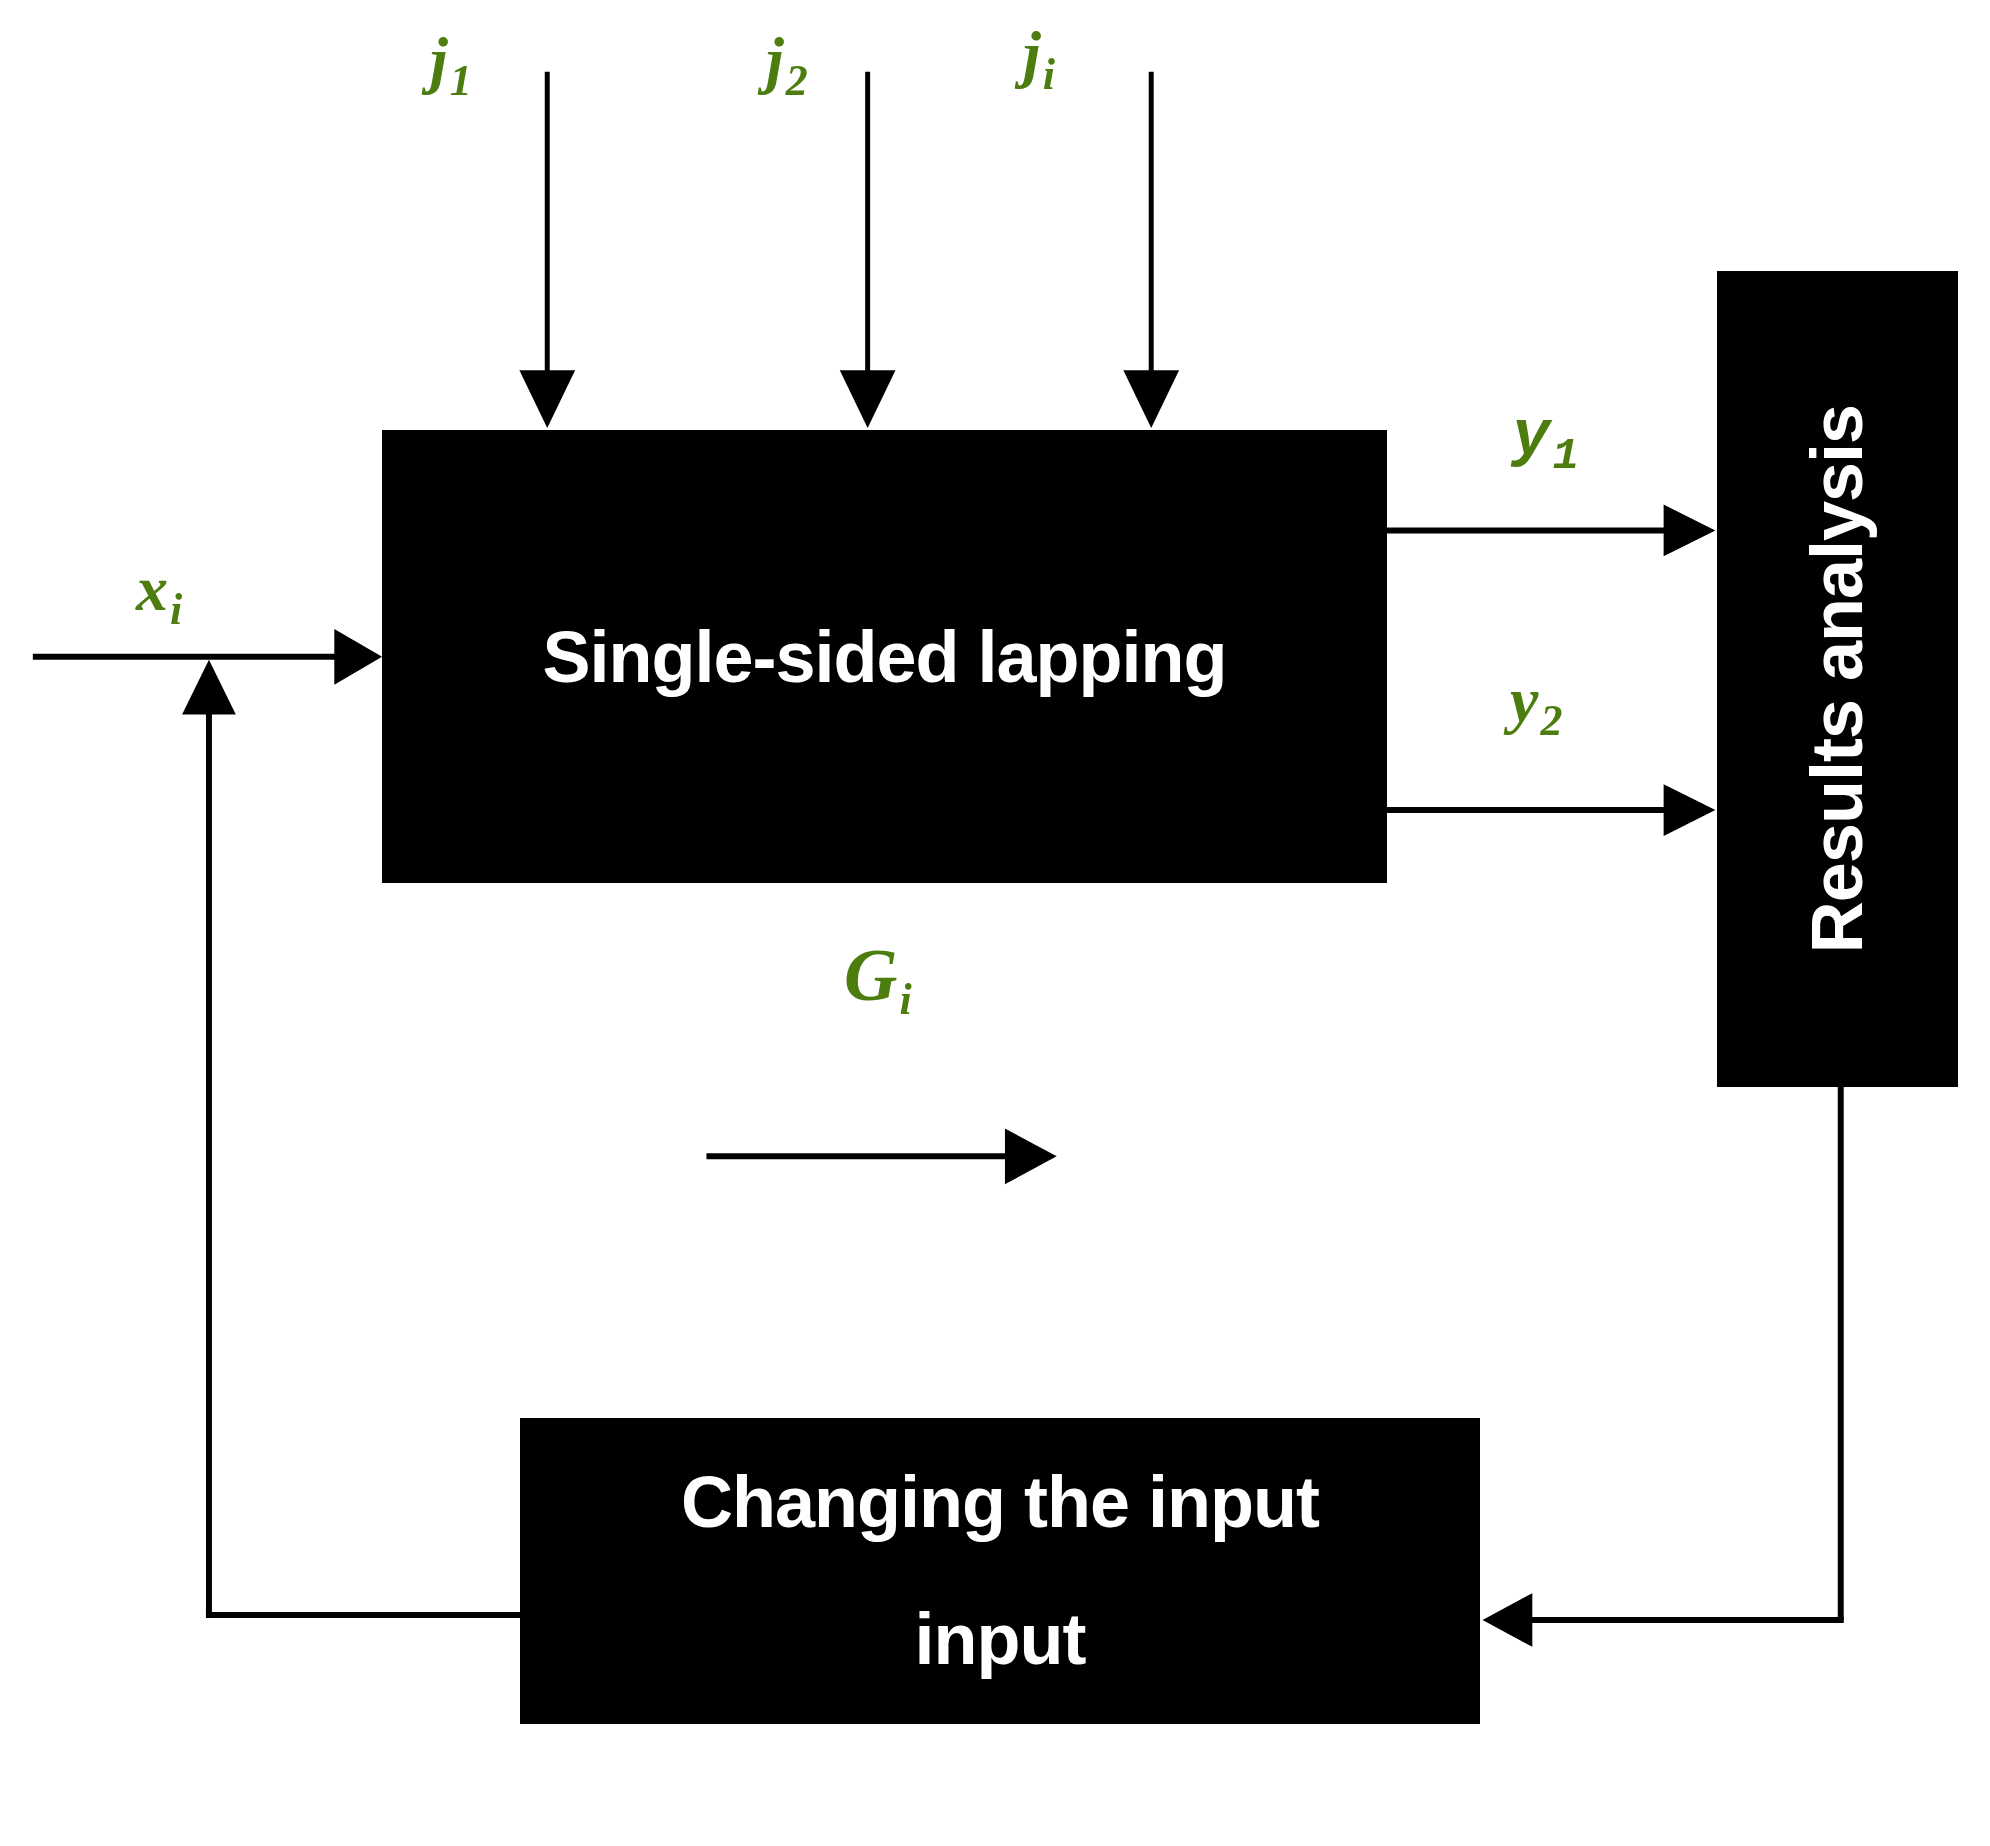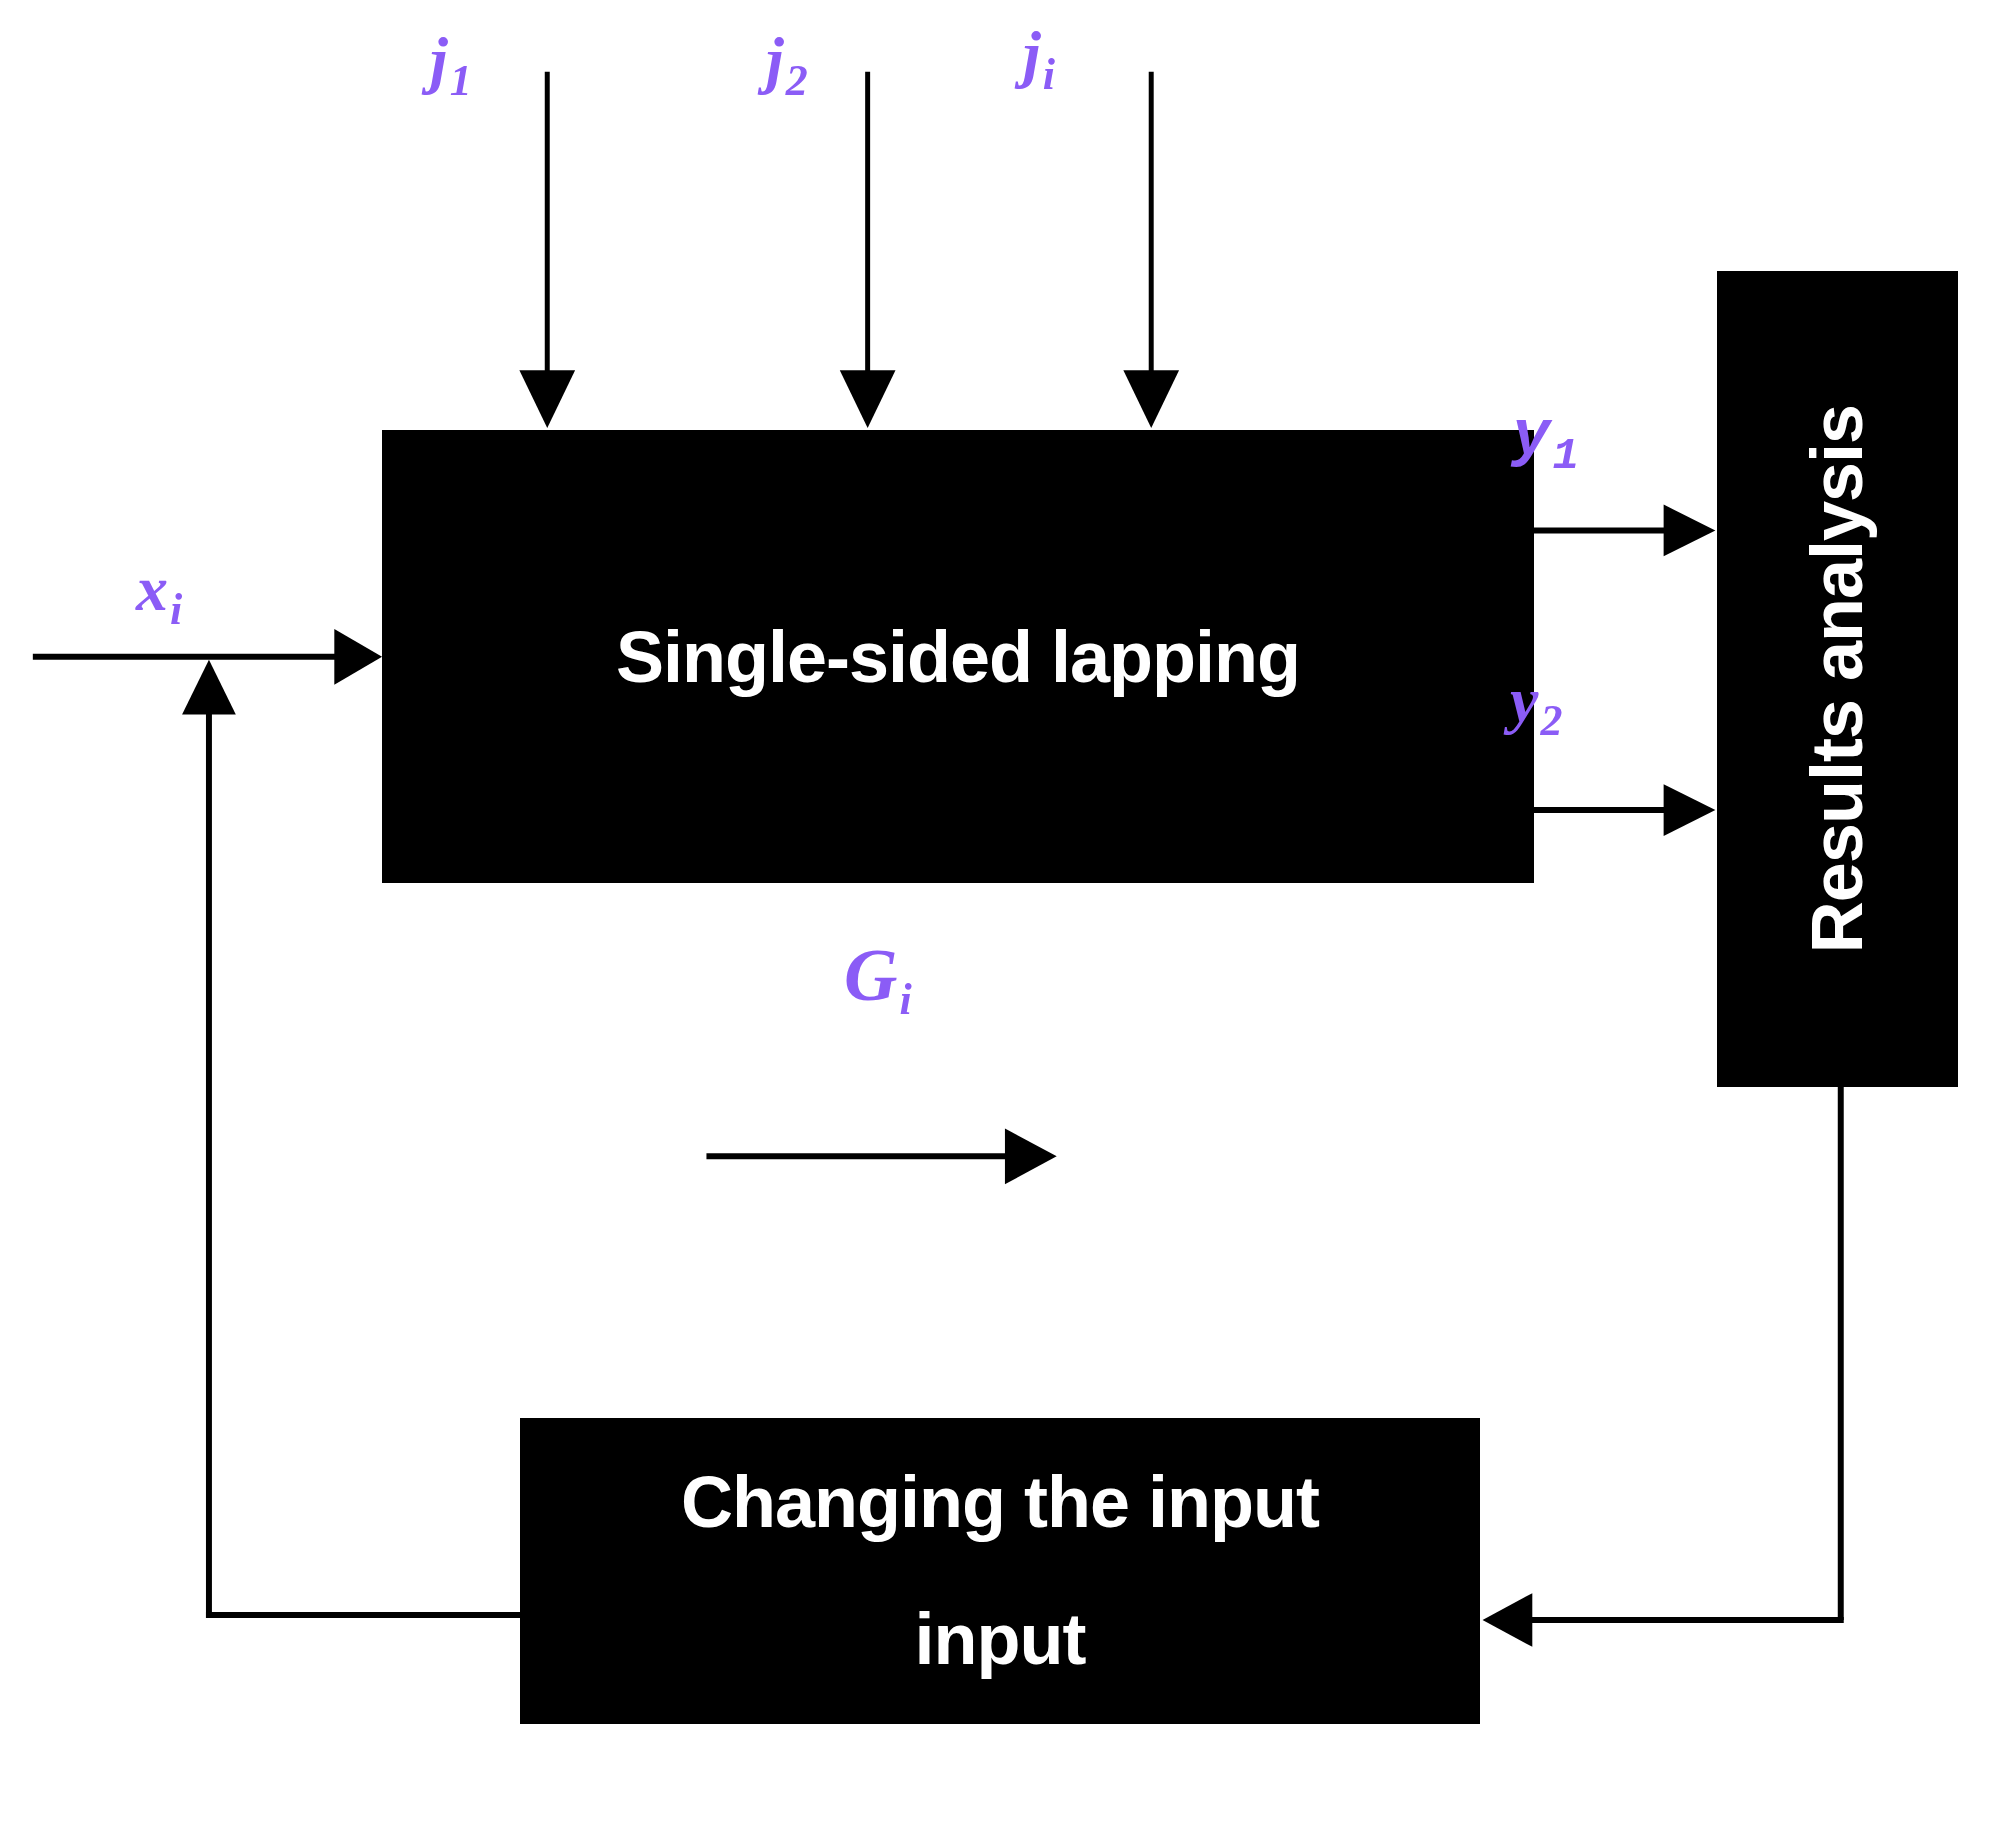--- a/index.html
+++ b/index.html
@@ -23,21 +23,21 @@
   }
   .block-label{font-size:72px;line-height:1.0;}
   .block-label.two-line{line-height:1.9;}
   #results-box .rotated{
     transform:rotate(-90deg);
     white-space:nowrap;
     font-size:72px;
   }
   .sig{
     position:absolute;
-    color:#8b5cf6;
+    color:#4d7c0f;
     font-family:"Liberation Serif",serif;
     font-style:italic;
     font-weight:700;
     font-size:64px;
     line-height:1;
     white-space:nowrap;
   }
   .sig .sub{
     font-size:44px;
     vertical-align:-14px;
@@ -94,21 +94,21 @@
       <line x1="1850" y1="1092" x2="1850" y2="1628" stroke-width="6"></line>
       <line x1="1538" y1="1628" x2="1853" y2="1628" stroke-width="6"></line>
       <polygon points="1490,1628 1540,1601 1540,1655" stroke="none"></polygon>
     </g>
 
     <g>
       <line x1="207" y1="1623" x2="523" y2="1623" stroke-width="6"></line>
     </g>
   </svg>
 
-  <div class="block" id="lapping-box" style="left:382px;top:430px;width:1152px;height:453px;">
+  <div class="block" id="lapping-box" style="left:382px;top:430px;width:1005px;height:453px;">
     <div class="block-label">Single-sided lapping</div>
   </div>
 
   <div class="block" id="results-box" style="left:1717px;top:271px;width:241px;height:816px;">
     <div class="rotated">Results analysis</div>
   </div>
 
   <div class="block" id="changing-box" style="left:520px;top:1418px;width:960px;height:306px;">
     <div class="block-label two-line">
       <div>Changing the input</div>

